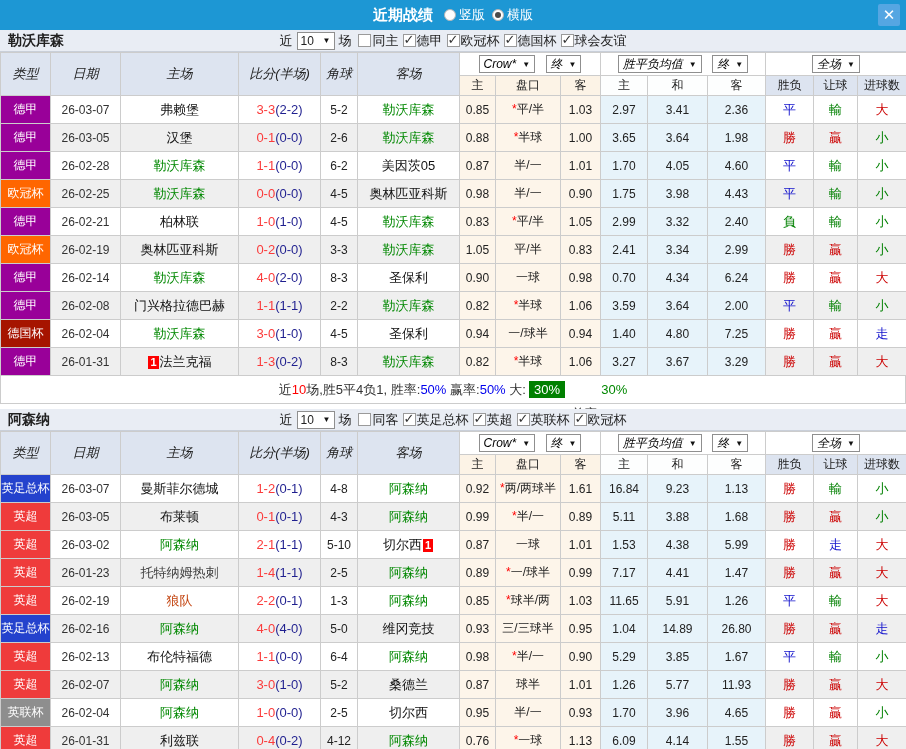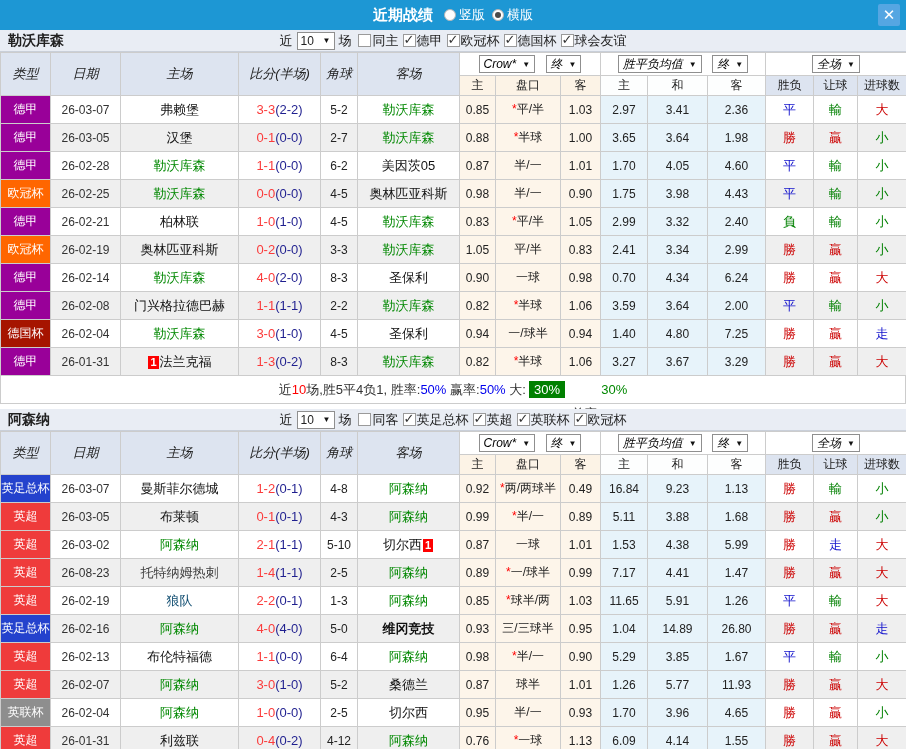--- a/index.html
+++ b/index.html
@@ -211,21 +211,21 @@
         <td class="z res" style="color: rgb(17, 17, 204);">平</td>
         <td class="z res" style="color: rgb(0, 128, 0);">輸</td>
         <td class="z res" style="color: rgb(204, 0, 0);">大</td>
       </tr>
 
       <tr>
         <td class="type" style="background-color: rgb(153, 0, 153);">德甲</td>
         <td class="z date">26-03-05</td>
         <td class="z team"><span style="color: rgb(17, 17, 17);">汉堡</span></td>
         <td class="z score"><span class="full">0-1</span><span class="half">(0-0)</span></td>
-        <td class="z corners">2-7</td>
+        <td class="z corners">2-6</td>
         <td class="z team"><span style="color: rgb(0, 136, 0);">勒沃库森</span></td>
         <td class="odds">0.88</td>
         <td class="odds"><span class="star">*</span><span>半球</span></td>
         <td class="odds">1.00</td>
         <td class="mean">3.65</td>
         <td class="mean">3.64</td>
         <td class="mean">1.98</td>
         <td class="z res" style="color: rgb(204, 0, 0);">勝</td>
         <td class="z res" style="color: rgb(204, 0, 0);">贏</td>
         <td class="z res" style="color: rgb(0, 128, 0);">小</td>
@@ -508,21 +508,21 @@
 
       <tr>
         <td class="type" style="background-color: rgb(36, 66, 205);">英足总杯</td>
         <td class="z date">26-03-07</td>
         <td class="z team"><span style="color: rgb(17, 17, 17);">曼斯菲尔德城</span></td>
         <td class="z score"><span class="full">1-2</span><span class="half">(0-1)</span></td>
         <td class="z corners">4-8</td>
         <td class="z team"><span style="color: rgb(0, 136, 0);">阿森纳</span></td>
         <td class="odds">0.92</td>
         <td class="odds"><span class="star">*</span><span>两/两球半</span></td>
-        <td class="odds">0.49</td>
+        <td class="odds">1.61</td>
         <td class="mean">16.84</td>
         <td class="mean">9.23</td>
         <td class="mean">1.13</td>
         <td class="z res" style="color: rgb(204, 0, 0);">勝</td>
         <td class="z res" style="color: rgb(0, 128, 0);">輸</td>
         <td class="z res" style="color: rgb(0, 128, 0);">小</td>
       </tr>
 
       <tr>
         <td class="type" style="background-color: rgb(239, 59, 59);">英超</td>
@@ -555,61 +555,61 @@
         <td class="mean">1.53</td>
         <td class="mean">4.38</td>
         <td class="mean">5.99</td>
         <td class="z res" style="color: rgb(204, 0, 0);">勝</td>
         <td class="z res" style="color: rgb(17, 17, 204);">走</td>
         <td class="z res" style="color: rgb(204, 0, 0);">大</td>
       </tr>
 
       <tr>
         <td class="type" style="background-color: rgb(239, 59, 59);">英超</td>
-        <td class="z date">26-08-23</td>
+        <td class="z date">26-01-23</td>
         <td class="z team"><span style="color: #404040;">托特纳姆热刺</span></td>
         <td class="z score"><span class="full">1-4</span><span class="half">(1-1)</span></td>
         <td class="z corners">2-5</td>
         <td class="z team"><span style="color: rgb(0, 136, 0);">阿森纳</span></td>
         <td class="odds">0.89</td>
         <td class="odds"><span class="star">*</span><span>一/球半</span></td>
         <td class="odds">0.99</td>
         <td class="mean">7.17</td>
         <td class="mean">4.41</td>
         <td class="mean">1.47</td>
         <td class="z res" style="color: rgb(204, 0, 0);">勝</td>
         <td class="z res" style="color: rgb(204, 0, 0);">贏</td>
         <td class="z res" style="color: rgb(204, 0, 0);">大</td>
       </tr>
 
       <tr>
         <td class="type" style="background-color: rgb(239, 59, 59);">英超</td>
         <td class="z date">26-02-19</td>
-        <td class="z team"><span style="color: #0c4a6e; text-align: center;">狼队</span></td>
+        <td class="z team"><span style="color: #c2410c; text-align: center;">狼队</span></td>
         <td class="z score"><span class="full">2-2</span><span class="half">(0-1)</span></td>
         <td class="z corners">1-3</td>
         <td class="z team"><span style="color: rgb(0, 136, 0);">阿森纳</span></td>
         <td class="odds">0.85</td>
         <td class="odds"><span class="star">*</span><span>球半/两</span></td>
         <td class="odds">1.03</td>
         <td class="mean">11.65</td>
         <td class="mean">5.91</td>
         <td class="mean">1.26</td>
         <td class="z res" style="color: rgb(17, 17, 204);">平</td>
         <td class="z res" style="color: rgb(0, 128, 0);">輸</td>
         <td class="z res" style="color: rgb(204, 0, 0);">大</td>
       </tr>
 
       <tr>
         <td class="type" style="background-color: rgb(36, 66, 205);">英足总杯</td>
         <td class="z date">26-02-16</td>
         <td class="z team"><span style="color: rgb(0, 136, 0);">阿森纳</span></td>
         <td class="z score"><span class="full">4-0</span><span class="half">(4-0)</span></td>
         <td class="z corners">5-0</td>
-        <td class="z team"><span style="color: rgb(17, 17, 17); font-weight: bold;">维冈竞技</span></td>
+        <td class="z team"><span style="color: rgb(17, 17, 17);">维冈竞技</span></td>
         <td class="odds">0.93</td>
         <td class="odds"><span class="star"></span><span>三/三球半</span></td>
         <td class="odds">0.95</td>
         <td class="mean">1.04</td>
         <td class="mean">14.89</td>
         <td class="mean">26.80</td>
         <td class="z res" style="color: rgb(204, 0, 0);">勝</td>
         <td class="z res" style="color: rgb(204, 0, 0);">贏</td>
         <td class="z res" style="color: rgb(17, 17, 204);">走</td>
       </tr>

